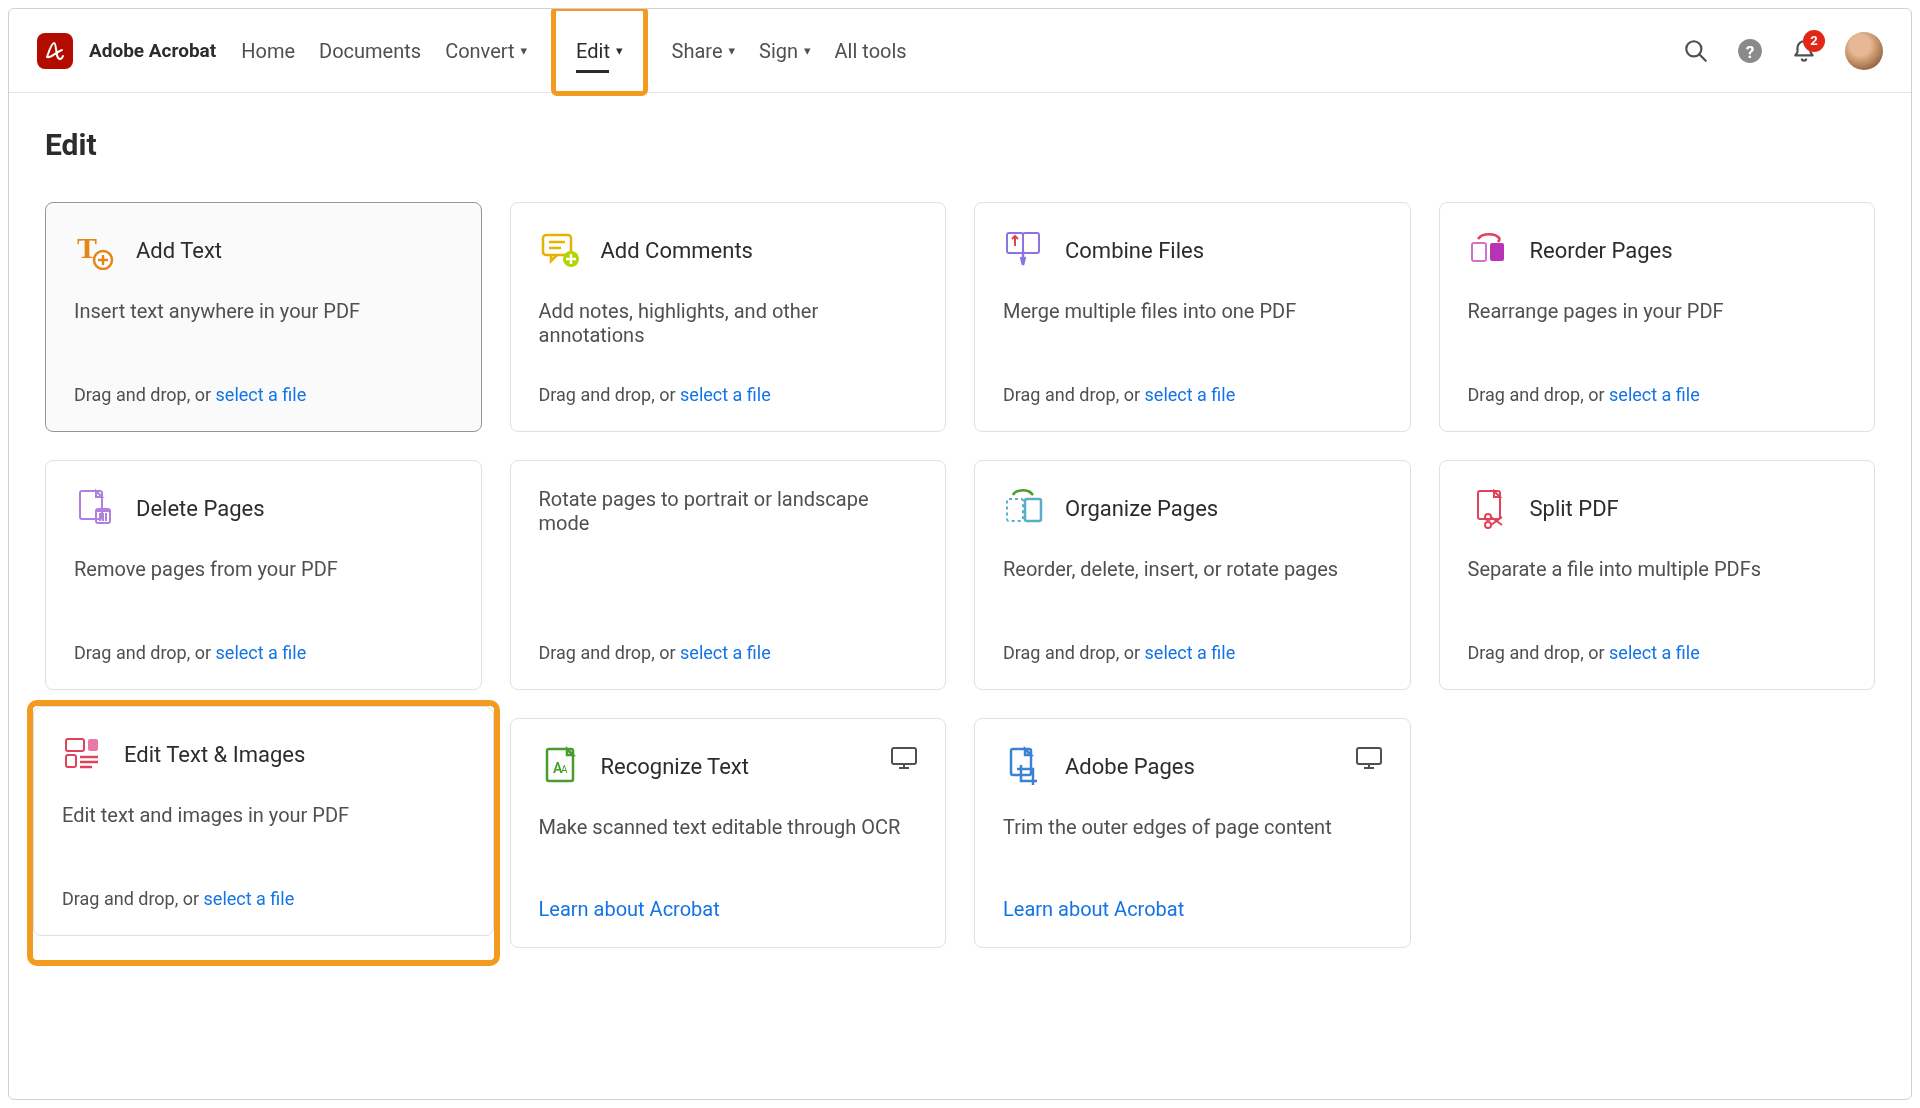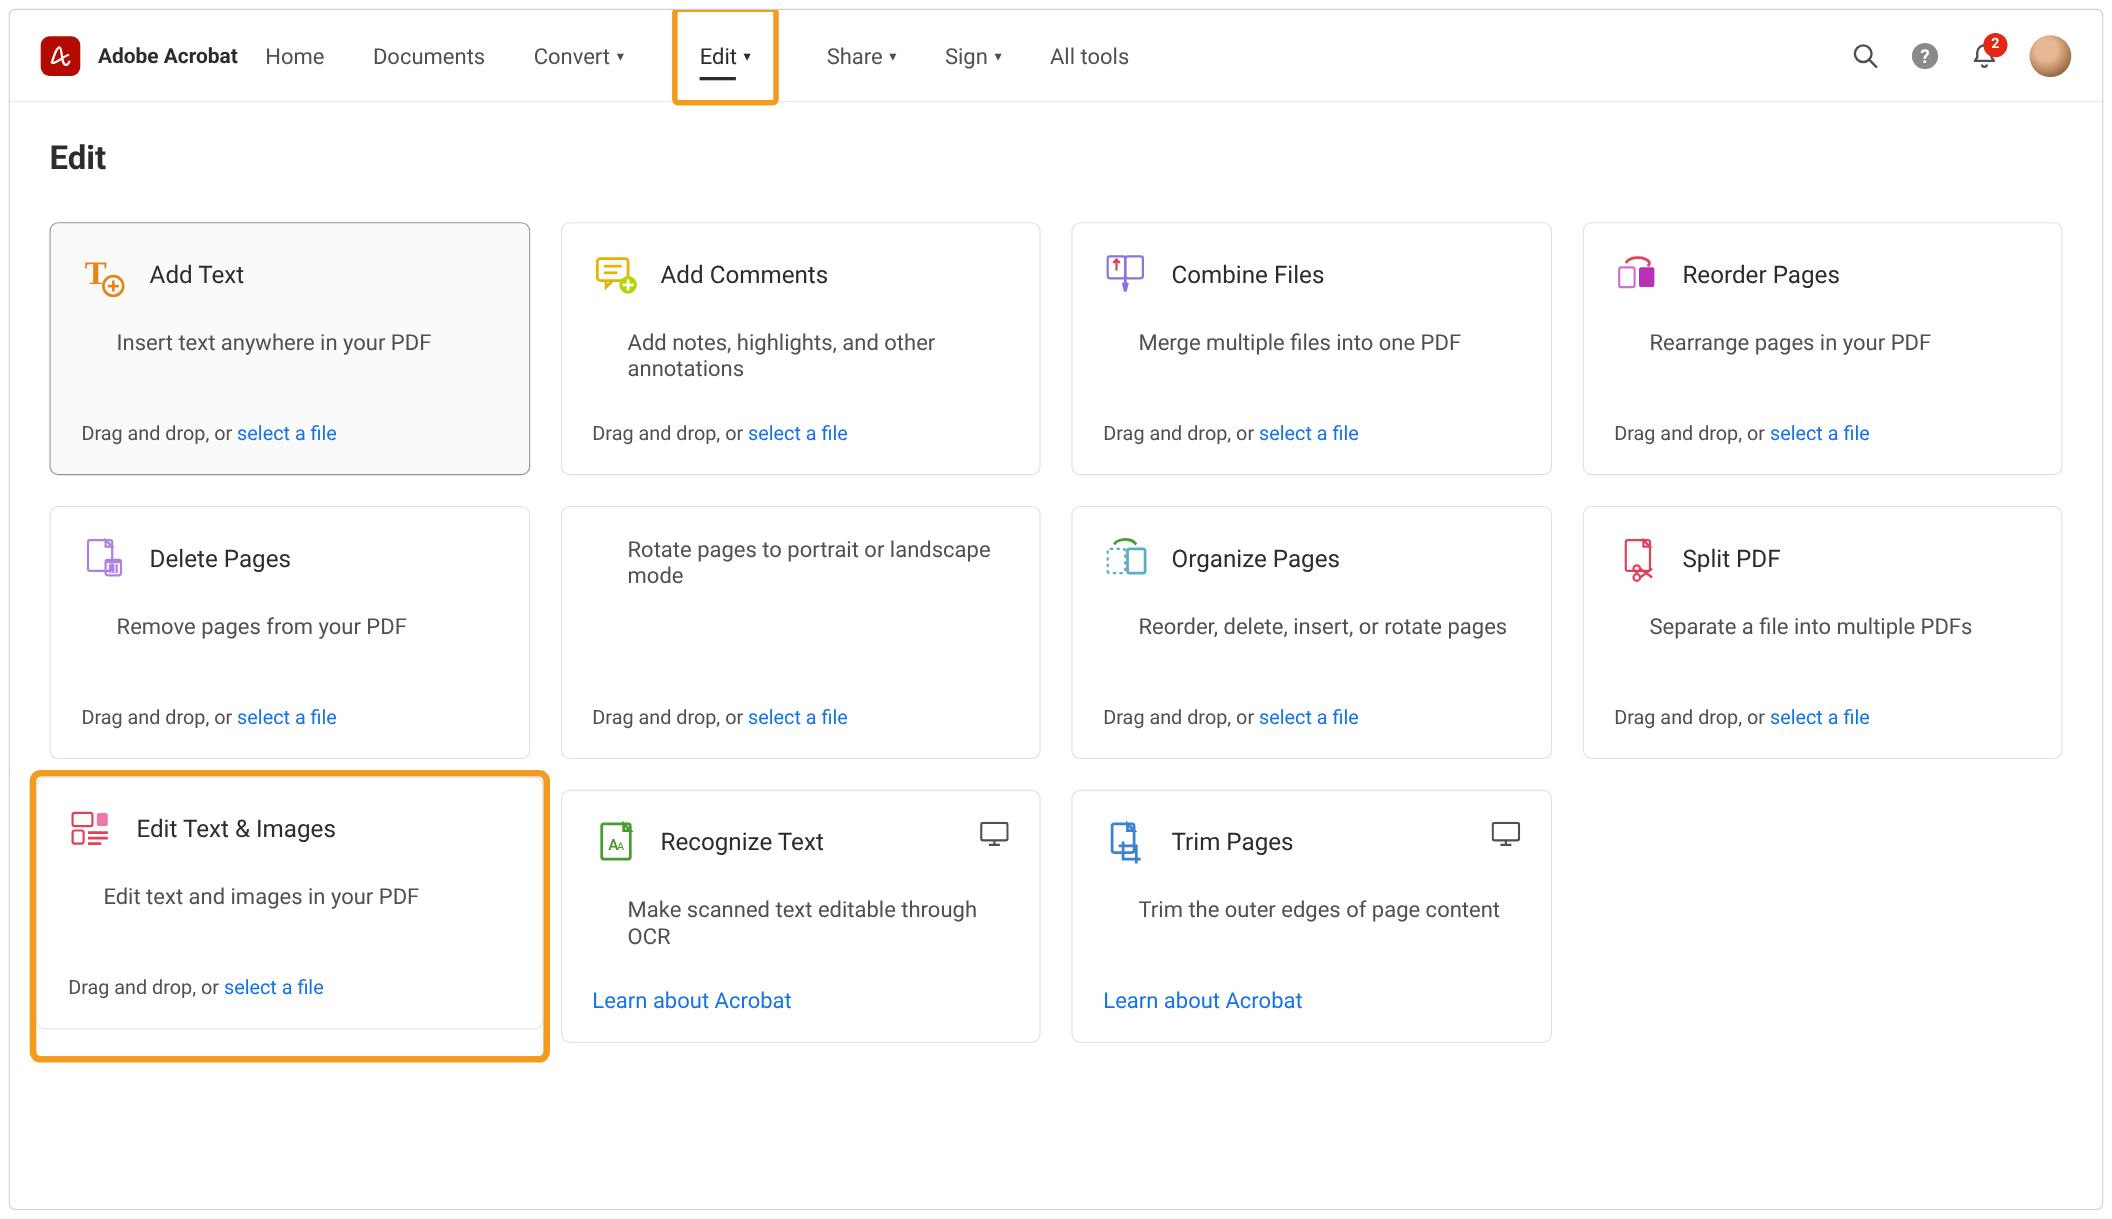--- a/index.html
+++ b/index.html
@@ -41,21 +41,21 @@
 }
 .app-title {
   font-size: 19px;
   font-weight: 700;
   color: #2c2c2c;
   margin-right: 25px;
 }
 .nav {
   display: flex;
   align-items: center;
-  gap: 44px;
+  gap: 24px;
   flex: 1;
 }
 .nav-item {
   font-size: 20px;
   color: #505050;
   display: flex;
   align-items: center;
   gap: 6px;
   cursor: pointer;
   position: relative;
@@ -158,21 +158,20 @@
 }
 .card-title {
   font-size: 22px;
   font-weight: 400;
   color: #2c2c2c;
 }
 .card-desc {
   font-size: 20px;
   color: #505050;
   flex: 1;
-  margin-left: 32px;
 }
 .card-footer {
   font-size: 18px;
   color: #505050;
   margin-top: 24px;
 }
 .select-link {
   color: #1473e6;
   cursor: pointer;
 }
@@ -442,21 +441,21 @@
             </svg>
         </div>
         <div class="card-header">
           <div class="card-icon">
             <svg width="42" height="42" viewBox="0 0 42 42">
                 <rect x="8" y="4" width="20" height="26" rx="2" fill="none" stroke="#3b82d4" stroke-width="2.5"></rect>
                 <path d="M22 4 L28 10 L22 10 Z" fill="none" stroke="#3b82d4" stroke-width="2.5"></path>
                 <path d="M18 20 L18 36 L34 36 M14 24 L30 24 L30 40" stroke="#3b82d4" stroke-width="2.5" fill="none"></path>
               </svg>
           </div>
-          <div class="card-title">Trim Pages</div>
+          <div class="card-title">Adobe Pages</div>
         </div>
         <div class="card-desc">Trim the outer edges of page content</div>
         <div class="learn-link">Learn about Acrobat</div>
       </div>
 
     </div>
   </div>
 </div>
 
 </body></html>

